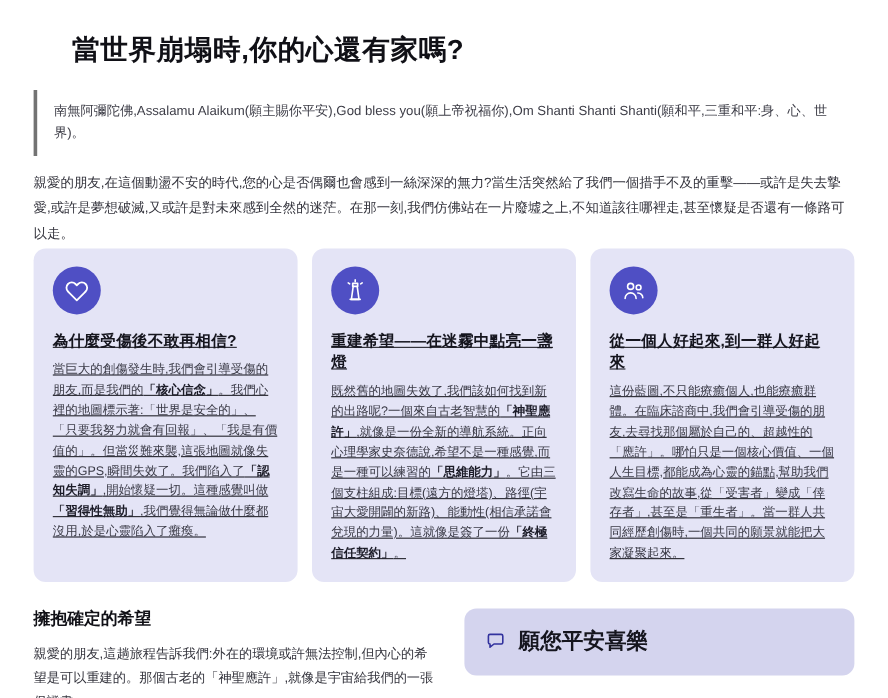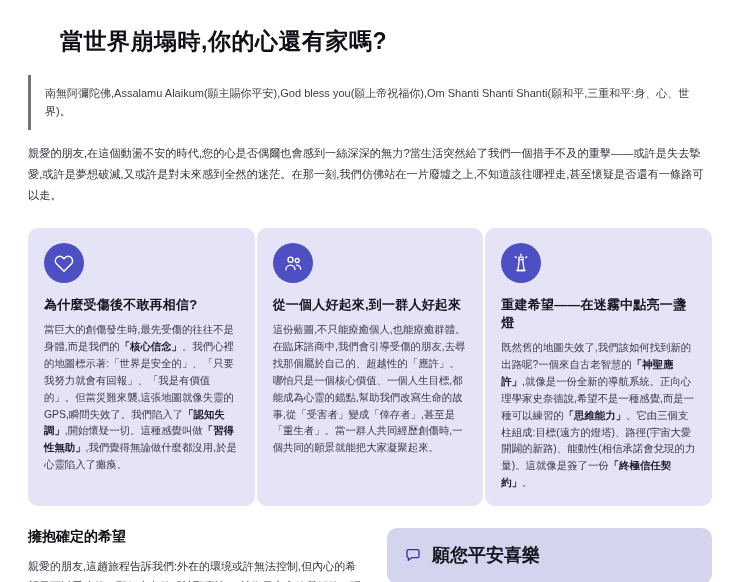--- a/index.html
+++ b/index.html
@@ -26,22 +26,22 @@
     border-left: 3px solid #737373;
     padding: 10px 4px 10px 14px;
     font-size: 11px; color: #3c3c46; line-height: 1.6;
   }
   .intro {
     margin-top: 13px;
     font-size: 11.2px; line-height: 1.85; color: #33333c;
   }
 
   .cards {
-    margin-top: 23px;
-    display: grid; grid-template-columns: repeat(3, 1fr); gap: 2px;
+    margin-top: 2px;
+    display: grid; grid-template-columns: repeat(3, 1fr); gap: 12px; text-decoration: underline;
   }
   .card {
     background: #e4e4f6;
     border-radius: 10px;
     padding: 15px 16px 14px 16px;
   }
   .icon-circle {
     width: 40px; height: 40px; border-radius: 50%;
     background: #4f4fc4;
     display: flex; align-items: center; justify-content: center;
@@ -93,49 +93,49 @@
 
   <div class="cards">
 
     <div class="card">
       <div class="icon-circle">
         <svg viewBox="0 0 24 24" fill="none" stroke="#ffffff" stroke-width="1.8" stroke-linecap="round" stroke-linejoin="round">
           <path d="M20.8 5.6a5.3 5.3 0 0 0-7.5 0L12 6.9l-1.3-1.3a5.3 5.3 0 0 0-7.5 7.5l1.3 1.3L12 21.9l7.5-7.5 1.3-1.3a5.3 5.3 0 0 0 0-7.5z"></path>
         </svg>
       </div>
       <div class="card-title">為什麼受傷後不敢再相信?</div>
-      <div class="card-text"><span>當巨大的創傷發生時,最先受傷的往往不是身體,而是我們的</span><span class="b">「核心信念」</span><span>。我們心裡的地圖標示著:「世界是安全的」、「只要我努力就會有回報」、「我是有價值的」。但當災難來襲,這張地圖就像失靈的GPS,瞬間失效了。我們陷入了</span><span class="b">「認知失調」</span><span>,開始懷疑一切。這種感覺叫做</span><span class="b">「習得性無助」</span><span>,我們覺得無論做什麼都沒用,於是心靈陷入了癱瘓。</span></div>
-    </div>
-
-    <div class="card">
-      <div class="icon-circle">
-        <svg viewBox="0 0 24 24" fill="none" stroke="#ffffff" stroke-width="1.6" stroke-linecap="round" stroke-linejoin="round">
-          <circle cx="9" cy="8" r="3"></circle>
-          <path d="M3.5 20a5.5 5.5 0 0 1 11 0"></path>
-          <circle cx="17" cy="9" r="2.4"></circle>
-          <path d="M16.2 14.6a4.8 4.8 0 0 1 5 4.8"></path>
-        </svg>
-      </div>
-      <div class="card-title">從一個人好起來,到一群人好起來</div>
-      <div class="card-text"><span>這份藍圖,不只能療癒個人,也能療癒群體。在臨床諮商中,我們會引導受傷的朋友,去尋找那個屬於自己的、超越性的「應許」。哪怕只是一個核心價值、一個人生目標,都能成為心靈的錨點,幫助我們改寫生命的故事,從「受害者」變成「倖存者」,甚至是「重生者」。當一群人共同經歷創傷時,一個共同的願景就能把大家凝聚起來。</span></div>
+      <div class="card-text"><span>當巨大的創傷發生時,我們會引導受傷的朋友,而是我們的</span><span class="b">「核心信念」</span><span>。我們心裡的地圖標示著:「世界是安全的」、「只要我努力就會有回報」、「我是有價值的」。但當災難來襲,這張地圖就像失靈的GPS,瞬間失效了。我們陷入了</span><span class="b">「認知失調」</span><span>,開始懷疑一切。這種感覺叫做</span><span class="b">「習得性無助」</span><span>,我們覺得無論做什麼都沒用,於是心靈陷入了癱瘓。</span></div>
     </div>
 
     <div class="card">
       <div class="icon-circle">
         <svg viewBox="0 0 24 24" fill="none" stroke="#ffffff" stroke-width="1.6" stroke-linecap="round" stroke-linejoin="round">
           <path d="M12 1.5v1.8"></path>
           <path d="M6.5 5.5 5 4.5"></path>
           <path d="M17.5 5.5 19 4.5"></path>
           <path d="M9.5 5h5v3h-5z"></path>
           <path d="M10 8 8.2 21h7.6L14 8"></path>
           <path d="M7 21h10"></path>
         </svg>
       </div>
       <div class="card-title">重建希望——在迷霧中點亮一盞燈</div>
       <div class="card-text"><span>既然舊的地圖失效了,我們該如何找到新的出路呢?一個來自古老智慧的</span><span class="b">「神聖應許」</span><span>,就像是一份全新的導航系統。正向心理學家史奈德說,希望不是一種感覺,而是一種可以練習的</span><span class="b">「思維能力」</span><span>。它由三個支柱組成:目標(遠方的燈塔)、路徑(宇宙大愛開闢的新路)、能動性(相信承諾會兌現的力量)。這就像是簽了一份</span><span class="b">「終極信任契約」</span><span>。</span></div>
+    </div>
+
+    <div class="card">
+      <div class="icon-circle">
+        <svg viewBox="0 0 24 24" fill="none" stroke="#ffffff" stroke-width="1.6" stroke-linecap="round" stroke-linejoin="round">
+          <circle cx="9" cy="8" r="3"></circle>
+          <path d="M3.5 20a5.5 5.5 0 0 1 11 0"></path>
+          <circle cx="17" cy="9" r="2.4"></circle>
+          <path d="M16.2 14.6a4.8 4.8 0 0 1 5 4.8"></path>
+        </svg>
+      </div>
+      <div class="card-title">從一個人好起來,到一群人好起來</div>
+      <div class="card-text"><span>這份藍圖,不只能療癒個人,也能療癒群體。在臨床諮商中,我們會引導受傷的朋友,去尋找那個屬於自己的、超越性的「應許」。哪怕只是一個核心價值、一個人生目標,都能成為心靈的錨點,幫助我們改寫生命的故事,從「受害者」變成「倖存者」,甚至是「重生者」。當一群人共同經歷創傷時,一個共同的願景就能把大家凝聚起來。</span></div>
     </div>
 
   </div>
 
   <div class="bottom">
 
     <div class="closing-col">
       <h3 class="closing-heading">擁抱確定的希望</h3>
       <p><span>親愛的朋友,這趟旅程告訴我們:外在的環境或許無法控制,但內心的希望是可以重建的。那個古老的「神聖應許」,就像是宇宙給我們的一張保證書:</span></p>
 

